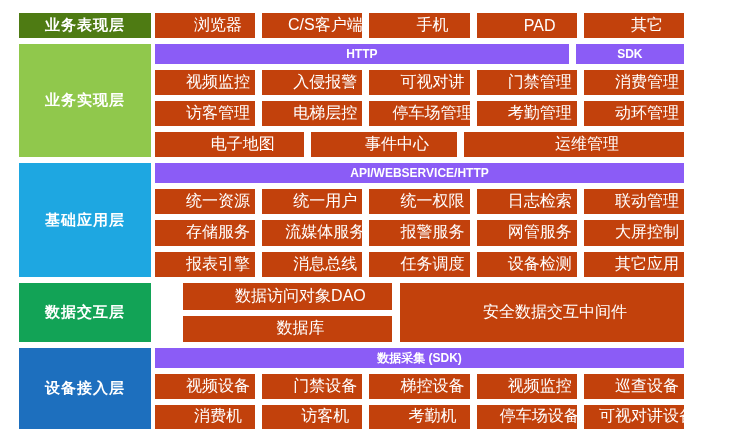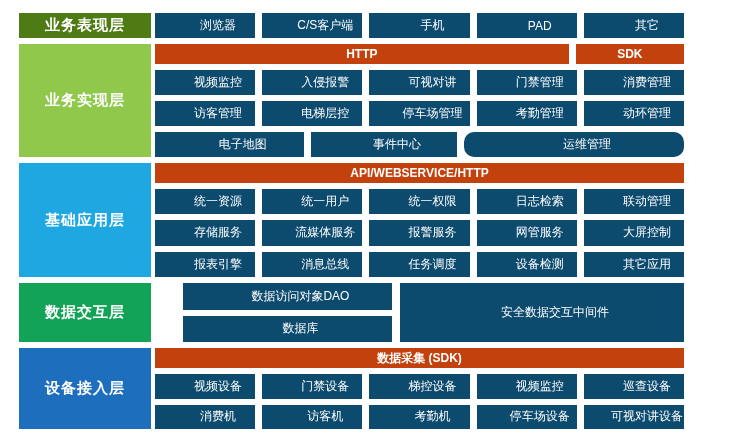--- a/index.html
+++ b/index.html
@@ -49,33 +49,33 @@
   }
   .row {
     display: flex;
     gap: 7px;
     min-height: 0;
   }
   .row.boxes { flex: 1; }
   .row.bars  { flex: 0 0 20px; height: 20px; }
   .box {
     flex: 1;
-    background: #0c4a6e;
+    background: #c2410c;
     color: #ffffff;
-    font-size: 12px;
+    font-size: 16px;
     display: flex;
     align-items: center;
     justify-content: center;
     white-space: nowrap;
     overflow: hidden;
     padding-left: 26px;
   }
   .bar {
     flex: 1;
-    background: #c2410c;
+    background: #8b5cf6;
     color: #ffffff;
     font-size: 12px;
     font-weight: bold;
     display: flex;
     align-items: center;
     justify-content: center;
     white-space: nowrap;
   }
   .split {
     flex: 1;
@@ -125,21 +125,21 @@
         <div class="row boxes">
           <div class="box">访客管理</div>
           <div class="box">电梯层控</div>
           <div class="box">停车场管理</div>
           <div class="box">考勤管理</div>
           <div class="box">动环管理</div>
         </div>
         <div class="row boxes">
           <div class="box" style="flex: 1.62 1 0px;">电子地图</div>
           <div class="box" style="flex: 1.57 1 0px;">事件中心</div>
-          <div class="box" style="flex: 2.55 1 0px; border-radius: 10px;">运维管理</div>
+          <div class="box" style="flex: 2.55 1 0px;">运维管理</div>
         </div>
       </div>
     </div>
     <div class="layer">
       <div class="layer-label" style="background: rgb(30, 167, 225);">基础应用层</div>
       <div class="rows">
         <div class="row bars">
           <div class="bar" style="flex: 1 1 0px;">API/WEBSERVICE/HTTP</div>
         </div>
         <div class="row boxes">

